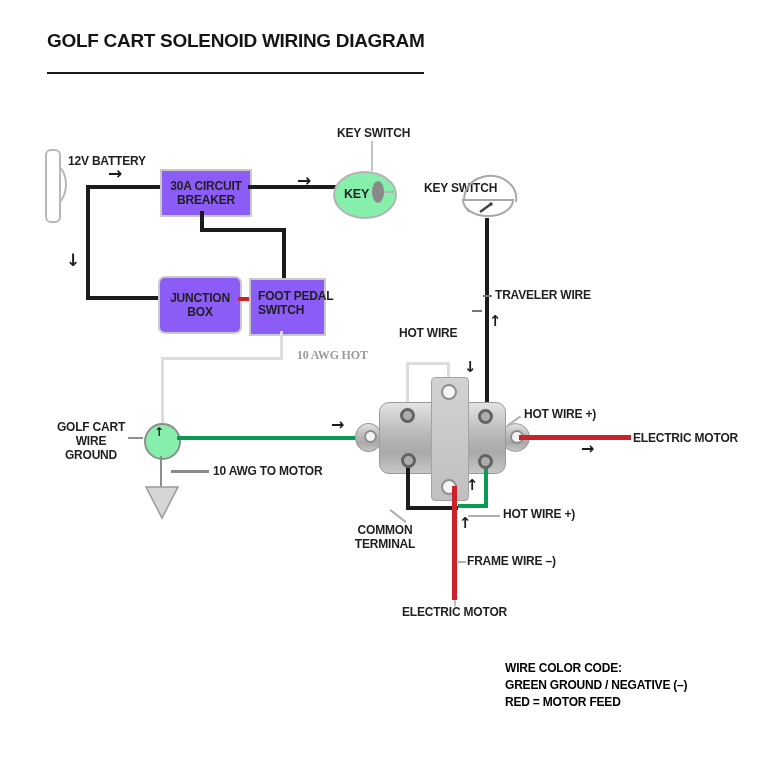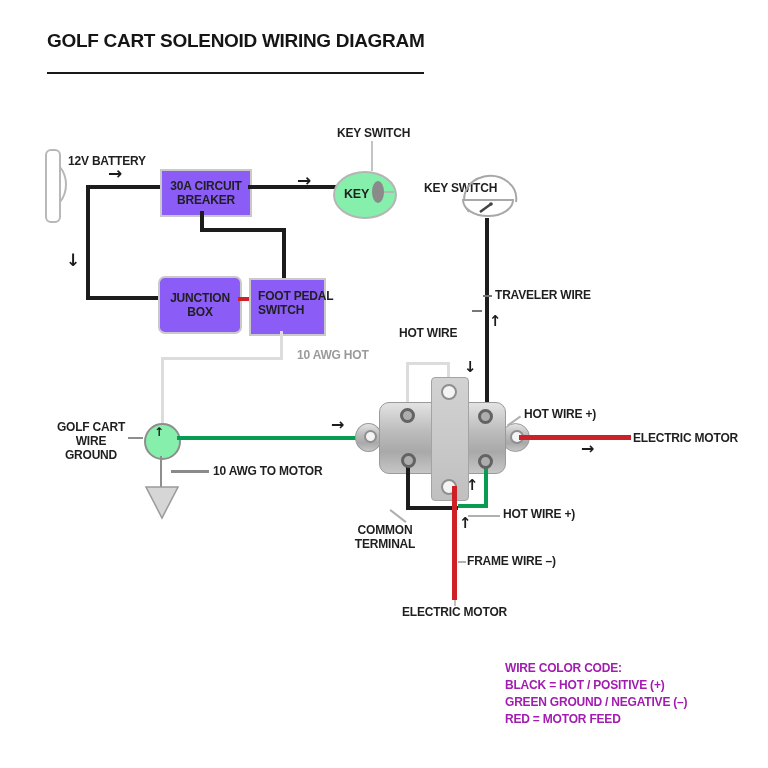--- a/index.html
+++ b/index.html
@@ -18,21 +18,21 @@
   .blk{background:#1c1c1c;}
   .red{background:#ce2127;}
   .grn{background:#089b52;}
   .wht{background:#dcdcdc;}
   .ldr{position:absolute;background:#b0b0b0;}
   .arr{position:absolute;font:bold 15px "DejaVu Sans",sans-serif;color:#1c1c1c;line-height:1;}
   .ellipse{position:absolute;border-radius:50%;background:#86efac;border:2px solid #b5b5b5;}
   .term{position:absolute;width:15px;height:15px;border-radius:50%;background:#adadad;border:3px solid #636363;box-sizing:border-box;z-index:6;}
   .hole{position:absolute;border-radius:50%;background:#f4f4f4;border:2px solid #8f8f8f;box-sizing:border-box;}
   .metal{background:linear-gradient(180deg,#e3e3e3 0%,#bcbcbc 40%,#a9a9a9 70%,#c6c6c6 100%);border:1.5px solid #9a9a9a;box-sizing:border-box;}
-  .legend{position:absolute;left:505px;top:660px;font:bold 12px/17px "Liberation Sans",sans-serif;color:#a21caf;letter-spacing:-0.2px;}
+  .legend{position:absolute;left:505px;top:660px;font:bold 12px/17px "Liberation Sans",sans-serif;color:#000000;letter-spacing:-0.2px;}
 </style>
 </head>
 <body>
 
 <div id="canvas">
 
   <div class="title">GOLF CART SOLENOID WIRING DIAGRAM</div>
 
   <svg style="position:absolute;left:40px;top:147px;" width="32" height="78">
     <rect x="6" y="3" width="14" height="72" rx="5" fill="#ffffff" stroke="#b8b8b8" stroke-width="2"></rect>
@@ -85,21 +85,21 @@
   <span class="lbl" style="left:495px;top:288px;">TRAVELER WIRE</span>
   <div class="ldr" style="left:483px;top:295px;width:9px;height:2px;background:#777;"></div>
   <span class="lbl" style="left:399px;top:303px;margin-top:23px;">HOT WIRE</span>
   <div class="ldr" style="left:472px;top:310px;width:10px;height:2px;background:#777;"></div>
   <span class="arr" style="left:489px;top:314px;">↑</span>
   <span class="arr" style="left:464px;top:360px;">↓</span>
 
   <div class="wire wht" style="left:280px;top:331px;width:3px;height:29px;"></div>
   <div class="wire wht" style="left:161px;top:357px;width:122px;height:3px;"></div>
   <div class="wire wht" style="left:161px;top:357px;width:3px;height:68px;"></div>
-  <span class="lbl gray" style="left:297px;top:348px;">10 AWG HOT</span>
+  <span class="lbl gray" style="left:297px;top:348px;font-family:Liberation Serif, serif;">10 AWG HOT</span>
 
   <div class="wire wht" style="left:406px;top:362px;width:3px;height:54px;"></div>
   <div class="wire wht" style="left:406px;top:362px;width:44px;height:3px;"></div>
   <div class="wire wht" style="left:447px;top:362px;width:3px;height:26px;"></div>
 
   <span class="lbl wrap" style="left:52px;top:420px;width:78px;">GOLF CART WIRE GROUND</span>
   <div class="ldr" style="left:128px;top:437px;width:15px;height:2px;background:#8e8e8e;"></div>
   <div class="ellipse" style="left:144px;top:423px;width:33px;height:33px;border-color:#8e8e8e;"></div>
   <span class="arr" style="left:154px;top:426px;font-size:12px;">↑</span>
   <div class="ldr" style="left:160px;top:456px;width:2px;height:31px;background:#8e8e8e;"></div>
@@ -143,18 +143,17 @@
   <span class="lbl wrap" style="left:348px;top:523px;width:74px;">COMMON TERMINAL</span>
   <div class="ldr" style="left:468px;top:515px;width:32px;height:2px;"></div>
   <span class="lbl" style="left:503px;top:507px;">HOT WIRE +)</span>
   <div class="ldr" style="left:458px;top:561px;width:8px;height:2px;"></div>
   <span class="lbl" style="left:467px;top:554px;">FRAME WIRE –)</span>
   <div class="ldr" style="left:454px;top:599px;width:2px;height:7px;background:#c0c0c0;"></div>
   <span class="lbl" style="left:402px;top:605px;">ELECTRIC MOTOR</span>
 
   <div class="legend">
     <div>WIRE COLOR CODE:</div>
-    <div>BLACK = HOT / POSITIVE (+)</div>
     <div>GREEN  GROUND / NEGATIVE (–)</div>
     <div>RED = MOTOR FEED</div>
   </div>
 
 </div>
 
 </body></html>

